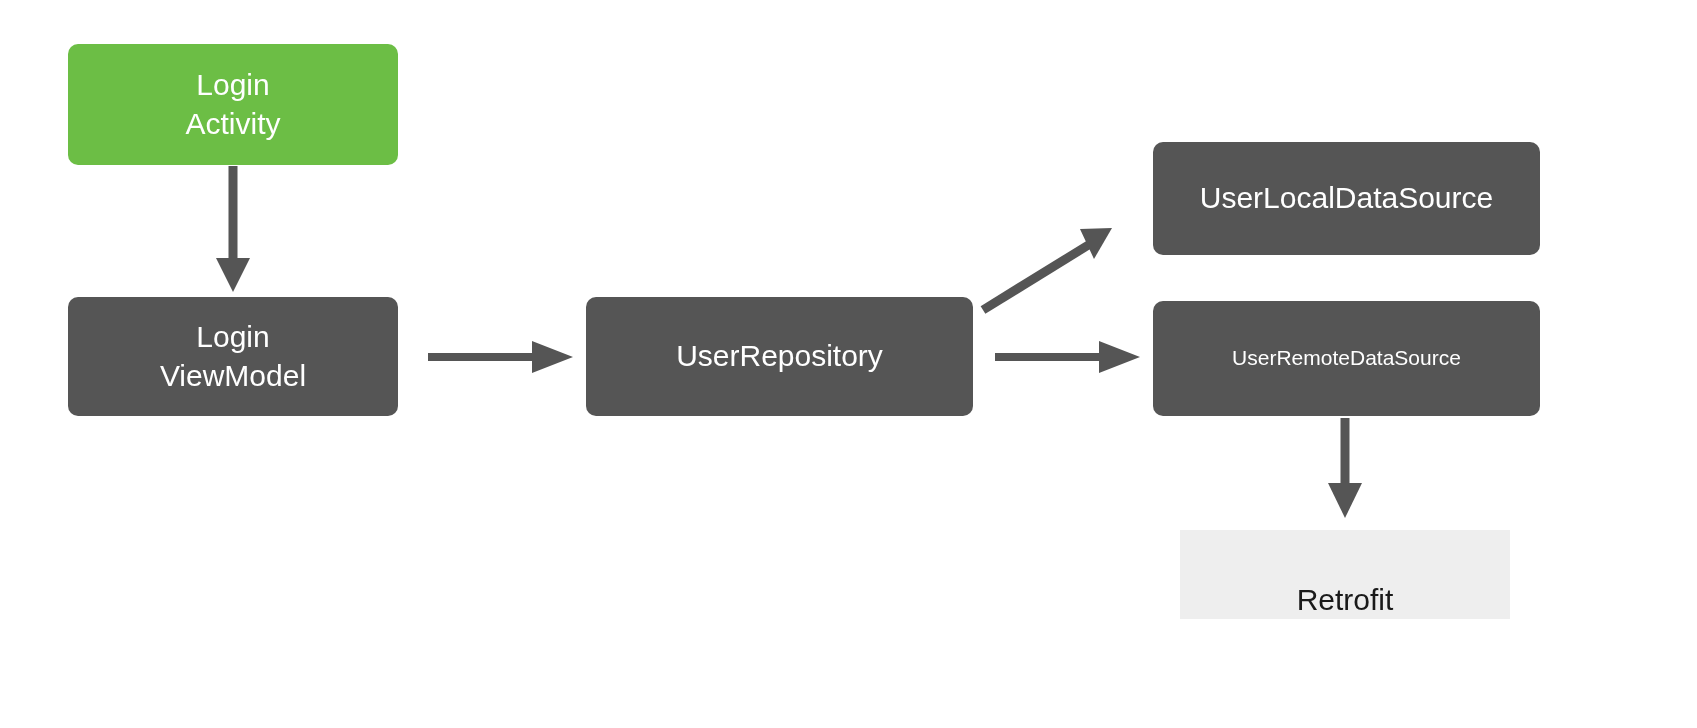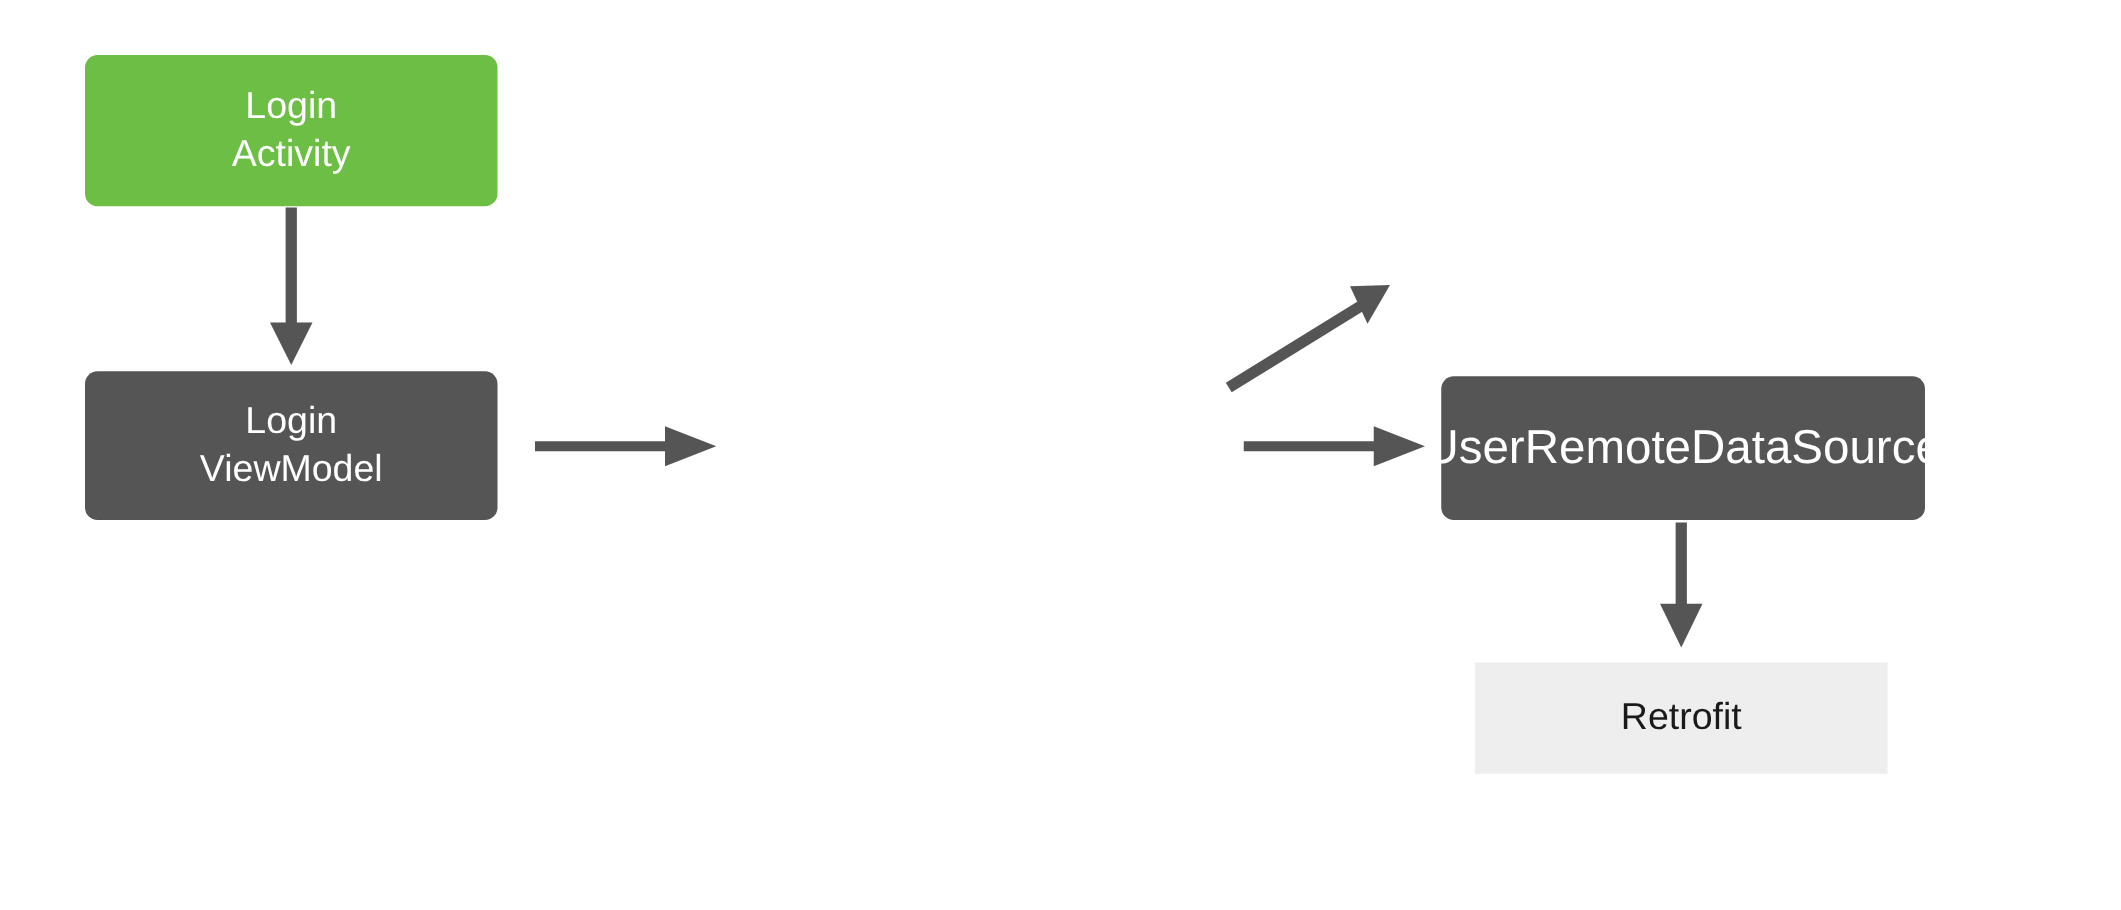--- a/index.html
+++ b/index.html
@@ -92,23 +92,29 @@
   <div class="node node-green" id="node-login-activity" style="left:48px; top:44px; width:330px; height:121px; font-size:30px;">
     <span>Login
 Activity</span>
   </div>
 
   <div class="node node-dark" id="node-login-viewmodel" style="left:48px; top:297px; width:330px; height:119px; font-size:30px;">
     <span>Login
 ViewModel</span>
   </div>
 
+  <div class="node node-dark" id="node-user-repository" style="left:566px; top:297px; width:387px; height:119px; font-size:30px;">
+    <span>UserRepository</span>
+  </div>
 
+  <div class="node node-dark" id="node-user-local-datasource" style="left:1133px; top:142px; width:387px; height:113px; font-size:30px;">
+    <span>UserLocalDataSource</span>
+  </div>
 
-  <div class="node node-dark" id="node-user-remote-datasource" style="left:1133px; top:301px; width:387px; height:115px; font-size:38px;">
+  <div class="node node-dark" id="node-user-remote-datasource" style="left:1133px; top:301px; width:387px; height:115px; font-size:21px;">
     <span>UserRemoteDataSource</span>
   </div>
 
-  <div class="node node-light" id="node-retrofit" style="left:1160px; top:530px; width:330px; height:89px; font-size:30px;">
+  <div class="node node-light" id="node-retrofit" style="left:1160px; top:530px; width:330px; height:89px; font-size:30px;align-items:flex-end;">
     <span>Retrofit</span>
   </div>
 
 </div>
 
 </body></html>

